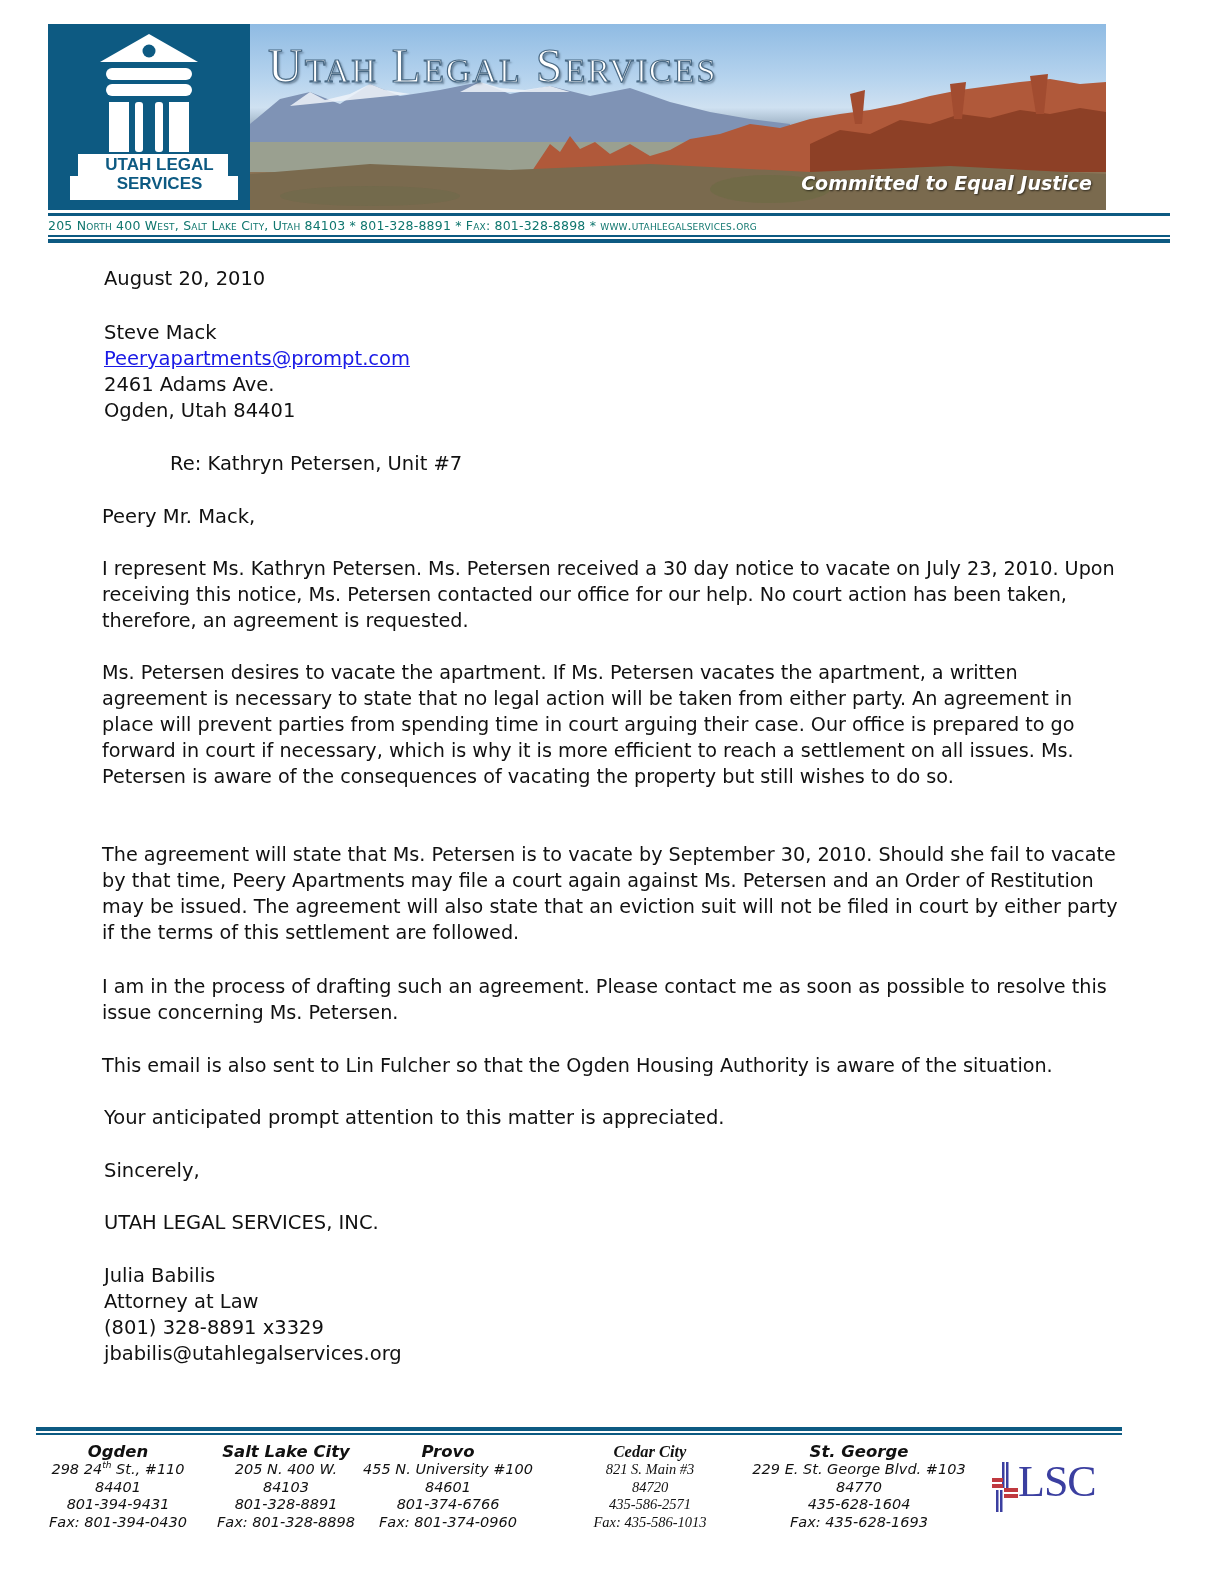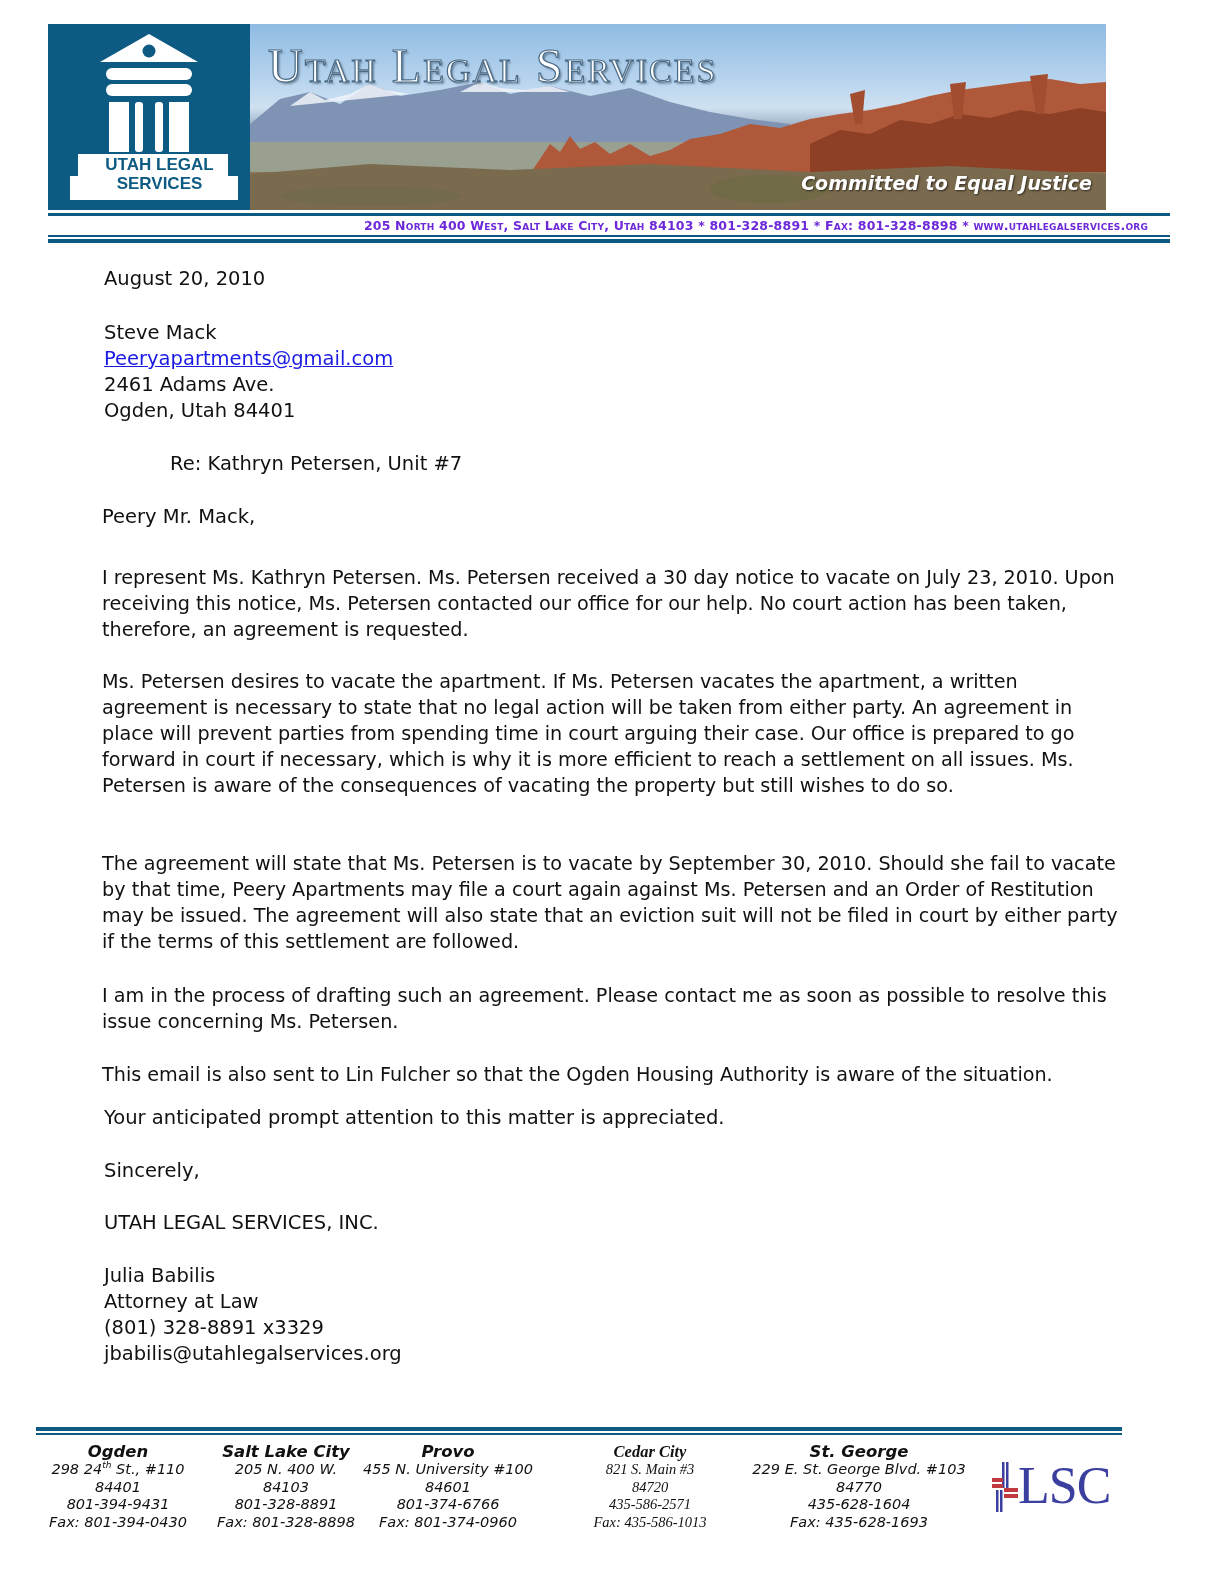--- a/index.html
+++ b/index.html
@@ -20,44 +20,44 @@
   .scene svg { position: absolute; left: 0; top: 0; }
   .brand-title { position: absolute; left: 18px; top: 14px; font-family: "Liberation Serif", serif;
                  font-size: 48px; letter-spacing: 2px; color: #ffffff; font-variant: small-caps;
                  -webkit-text-stroke: 1.2px #4a6a85;
                  text-shadow: 2px 2px 2px rgba(40,60,80,0.5); white-space: nowrap; }
   .tagline { position: absolute; right: 14px; top: 148px; font-family: "DejaVu Sans", sans-serif;
              font-style: italic; font-weight: bold; font-size: 19px; color: #ffffff;
              text-shadow: 1px 1px 2px rgba(0,0,0,0.6); white-space: nowrap; }
 
   .rule-top { position: absolute; left: 48px; top: 213px; width: 1122px; height: 3px; background: #0d5a82; }
-  .address-line { position: absolute; left: 48px; top: 218px; width: 1100px; text-align: right;
-                  font-family: "DejaVu Sans", sans-serif; font-weight: bold; font-size: 12.5px;
-                  font-variant: small-caps; color: #6d28d9; letter-spacing: 0.2px; white-space: nowrap; }
+  .address-line { position: absolute; left: 48px; top: 218px; width: 1100px; text-align: left;
+                  font-family: "DejaVu Sans", sans-serif; font-weight: normal; font-size: 12.5px;
+                  font-variant: small-caps; color: #0f766e; letter-spacing: 0.2px; white-space: nowrap; }
   .rule-b1 { position: absolute; left: 48px; top: 235px; width: 1122px; height: 2px; background: #0d5a82; }
   .rule-b2 { position: absolute; left: 48px; top: 239px; width: 1122px; height: 4px; background: #0d5a82; }
 
   
   .letter { position: absolute; left: 0; top: 0; width: 1224px; }
   .ln { position: absolute; font-family: "DejaVu Sans", sans-serif; font-size: 19.5px;
         line-height: 26px; color: #111; white-space: nowrap; }
   .para { position: absolute; left: 102px; width: 1020px; font-family: "DejaVu Sans", sans-serif;
-          font-size: 19.2px; line-height: 26px; color: #111; margin-top: 9px; }
+          font-size: 19.2px; line-height: 26px; color: #111; }
   .link { color: #1a1ae6; text-decoration: underline; }
 
   
   .foot-rule1 { position: absolute; left: 36px; top: 1427px; width: 1086px; height: 4px; background: #0d5a82; }
   .foot-rule2 { position: absolute; left: 36px; top: 1433px; width: 1086px; height: 2px; background: #0d5a82; }
   .office { position: absolute; top: 1442px; text-align: center; font-family: "DejaVu Sans", sans-serif;
             font-style: italic; font-size: 14.5px; line-height: 17.5px; color: #111; white-space: nowrap; }
   .office .city { font-weight: bold; font-size: 16.5px; line-height: 19px; }
   .office sup { font-size: 9px; line-height: 0; }
   .lsc { position: absolute; left: 990px; top: 1460px; width: 125px; height: 52px; }
   .lsc-text { position: absolute; left: 28px; top: -4px; font-family: "Liberation Serif", serif;
-              font-size: 52px; color: #3b3fa0; letter-spacing: -1px; }
+              font-size: 44px; color: #3b3fa0; letter-spacing: -1px; }
 </style>
 </head>
 <body>
 
 <div class="banner">
   <div class="logo-box">
     <svg class="logo-svg" width="202" height="186" viewBox="0 0 202 186">
 
       <polygon points="101,10 52,38 150,38" fill="#ffffff"></polygon>
       <circle cx="101" cy="27" r="6.5" fill="#0d5a82"></circle>
@@ -105,21 +105,21 @@
 
 <div class="rule-top"></div>
 <div class="address-line">205 North 400 West, Salt Lake City, Utah 84103 * 801-328-8891 * Fax:  801-328-8898 * www.utahlegalservices.org</div>
 <div class="rule-b1"></div>
 <div class="rule-b2"></div>
 
 <div class="letter">
   <div class="ln" style="left:104px; top:266px;">August 20, 2010</div>
 
   <div class="ln" style="left:104px; top:320px;">Steve Mack</div>
-  <div class="ln link" style="left:104px; top:346px;">Peeryapartments@gmail.com</div>
+  <div class="ln link" style="left:104px; top:346px;">Peeryapartments@prompt.com</div>
   <div class="ln" style="left:104px; top:372px;">2461 Adams Ave.</div>
   <div class="ln" style="left:104px; top:398px;">Ogden, Utah 84401</div>
 
   <div class="ln" style="left:170px; top:451px;">Re: Kathryn Petersen, Unit #7</div>
 
   <div class="ln" style="left:102px; top:504px;">Peery Mr. Mack,</div>
 
   <div class="para" style="top:556px;">I represent Ms. Kathryn Petersen. Ms. Petersen received a 30 day notice to vacate on July 23, 2010. Upon receiving this notice, Ms. Petersen contacted our office for our help. No court action has been taken, therefore, an agreement is requested.</div>
   <div class="para" style="top:660px;">Ms. Petersen desires to vacate the apartment. If Ms. Petersen vacates the apartment, a written agreement is necessary to state that no legal action will be taken from either party. An agreement in place will prevent parties from spending time in court arguing their case. Our office is prepared to go forward in court if necessary, which is why it is more efficient to reach a settlement on all issues. Ms. Petersen is aware of the consequences of vacating the property but still wishes to do so.</div>
   <div class="para" style="top:842px;">The agreement will state that Ms. Petersen is to vacate by September 30, 2010. Should she fail to vacate by that time, Peery Apartments may file a court again against Ms. Petersen and an Order of Restitution may be issued. The agreement will also state that an eviction suit will not be filed in court by either party if the terms of this settlement are followed.</div>

